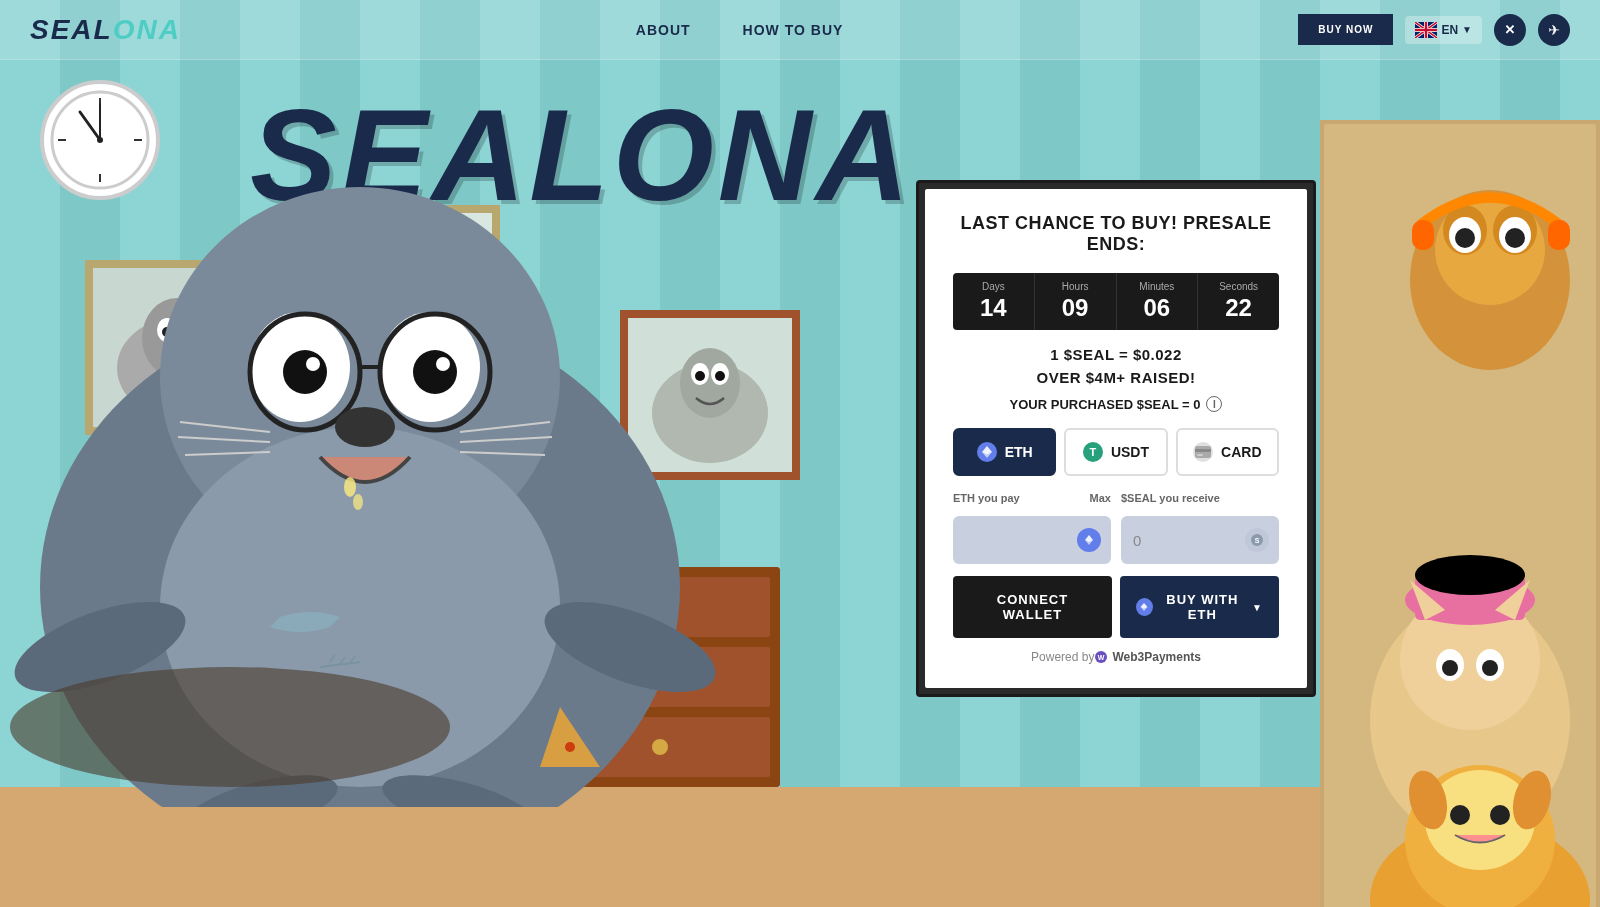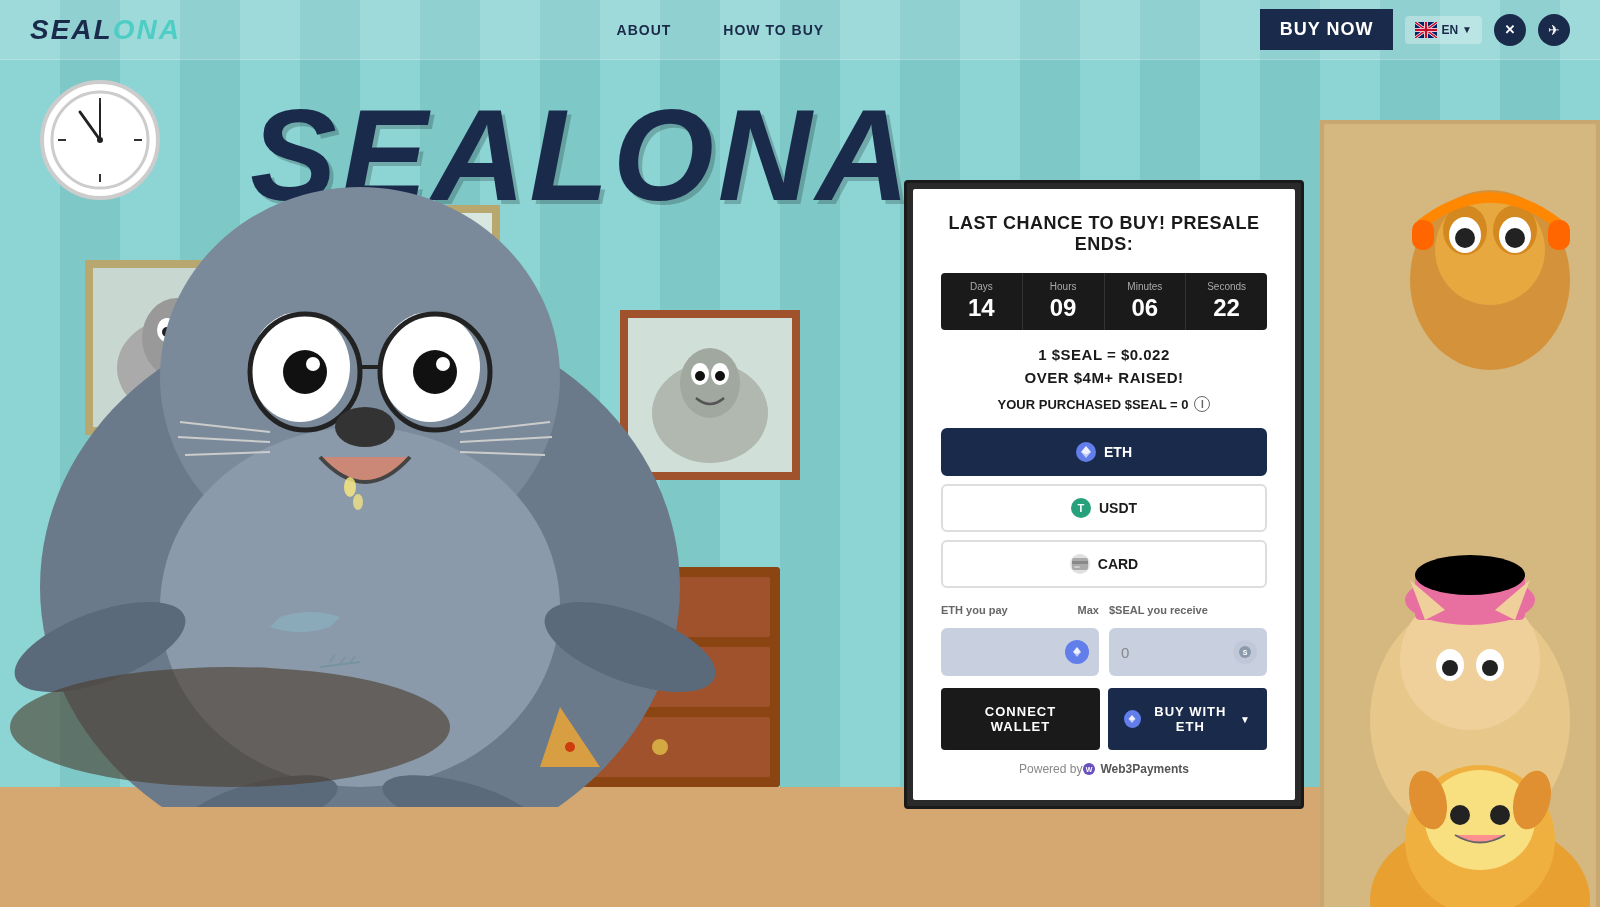--- a/index.html
+++ b/index.html
@@ -66,21 +66,21 @@
     .navbar-right {
       display: flex;
       align-items: center;
       gap: 12px;
     }
     .buy-now-btn {
       background: #1a2a4a;
       color: white;
       padding: 10px 20px;
       font-weight: 700;
-      font-size: 18px;
+      font-size: 10px;
       text-transform: uppercase;
       border: none;
       cursor: pointer;
       letter-spacing: 1px;
     }
     .lang-selector {
       display: flex;
       align-items: center;
       gap: 4px;
       background: rgba(255,255,255,0.3);
@@ -181,21 +181,21 @@
       height: 847px;
       z-index: 4;
       background: rgba(200,180,140,0.4);
       overflow: hidden;
     }
 
     
     .widget-panel {
       position: absolute;
       top: 120px;
-      right: 296px;
+      right: 284px;
       width: 400px;
       background: #2a2a2a;
       border: 3px solid #1a1a1a;
       border-radius: 4px;
       z-index: 10;
       padding: 6px;
     }
     .widget-inner {
       background: white;
       border-radius: 2px;
@@ -281,21 +281,20 @@
       justify-content: center;
       font-size: 10px;
       color: #666;
     }
 
     
     .payment-tabs {
       display: flex;
       gap: 8px;
       margin-bottom: 16px;
-      flex-direction: column;
     }
     .pay-tab {
       flex: 1;
       padding: 12px 8px;
       border-radius: 6px;
       border: 2px solid #ddd;
       display: flex;
       align-items: center;
       justify-content: center;
       gap: 8px;

